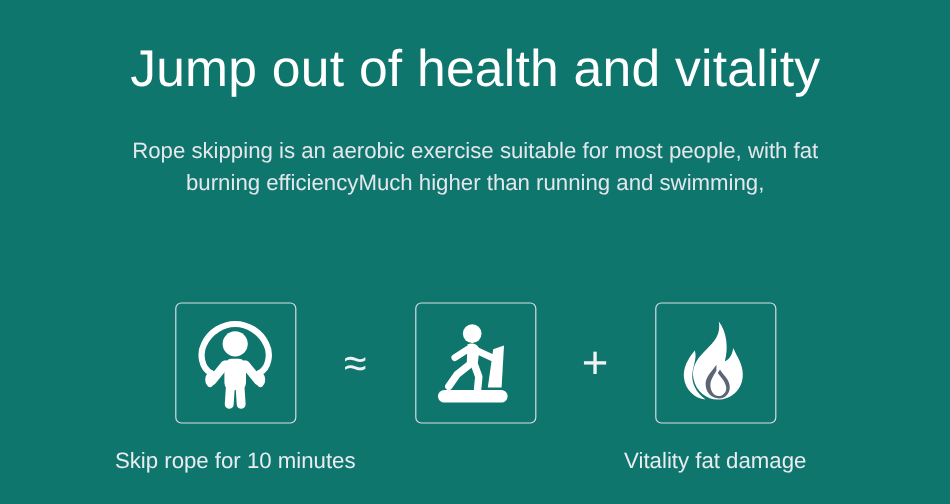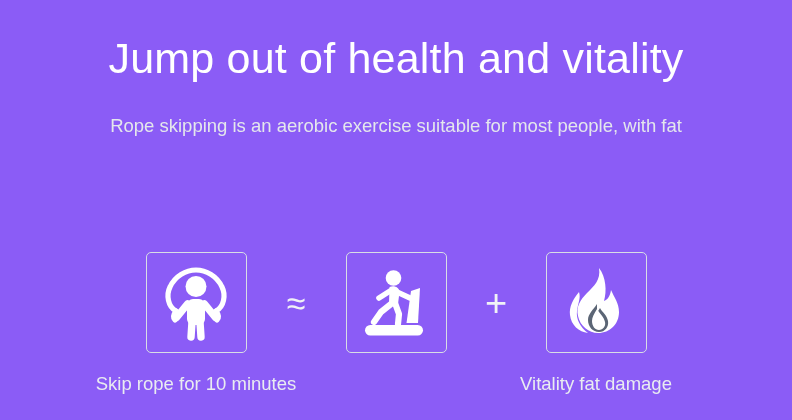--- a/index.html
+++ b/index.html
@@ -10,21 +10,21 @@
     width: 792px;
     height: 420px;
     overflow: hidden;
     font-family: "Liberation Sans", sans-serif;
     background: #5b6575;
   }
   .banner {
     position: relative;
     width: 792px;
     height: 420px;
-    background: #8b5cf6;
+    background: #0f766e;
     box-sizing: border-box;
     display: flex;
     flex-direction: column;
     align-items: center;
   }
 
   
   .title {
     margin-top: 32px;
     font-size: 43px;
@@ -99,20 +99,21 @@
 </style>
 </head>
 <body>
 
 <div class="banner">
 
   <h1 class="title">Jump out of health and vitality</h1>
 
   <div class="desc">
     <span class="desc-line">Rope skipping is an aerobic exercise suitable for most people, with fat</span>
+    <span class="desc-line">burning efficiencyMuch higher than running and swimming,</span>
   </div>
 
   <div class="compare-row">
 
     <div class="item">
       <div class="icon-box">
         <span>
           <svg width="74" height="78" viewBox="0 0 74 78" fill="none">
 
             <path d="M17 47 C9 43 7 31 11 23 C16 12 27 6 37 6 C47 6 58 12 63 23 C67 31 65 43 57 47" stroke="#ffffff" stroke-width="5.2" stroke-linecap="round" fill="none"></path>

